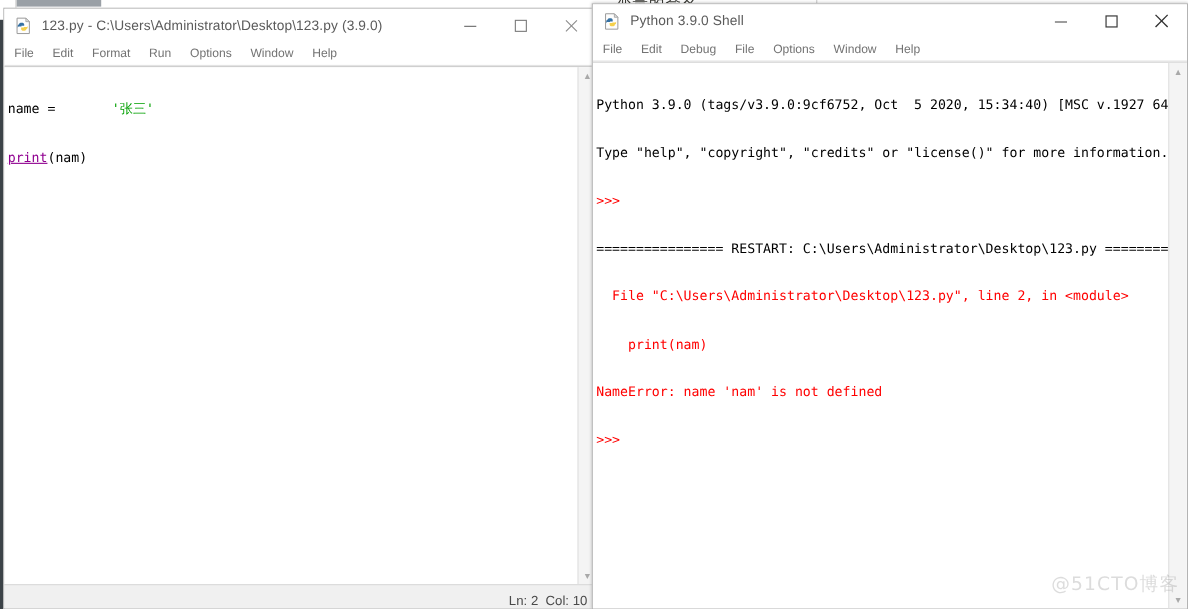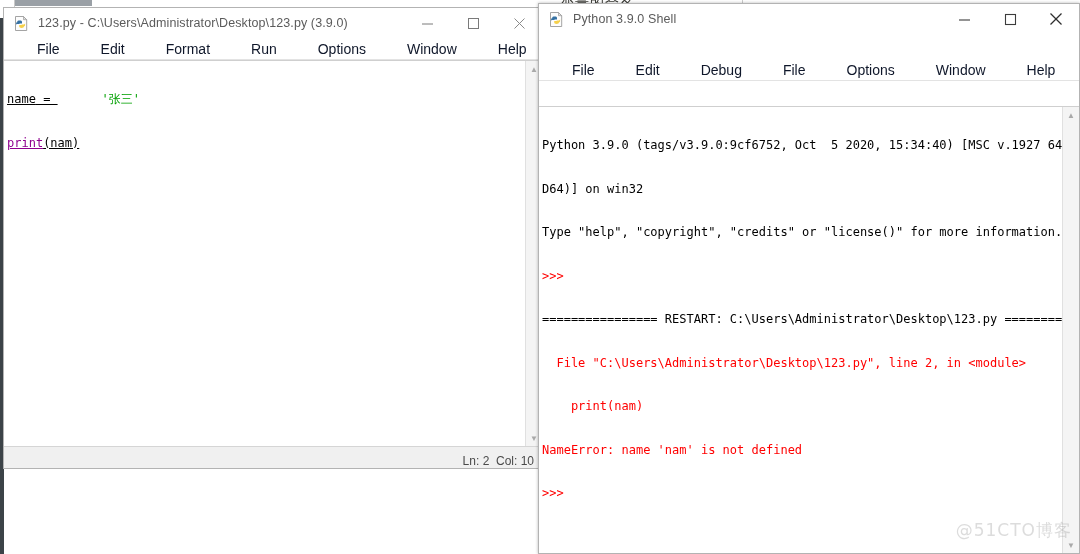--- a/index.html
+++ b/index.html
@@ -77,21 +77,20 @@
   .window {
     position: absolute;
     background: #ffffff;
     border: 1px solid #b3b3b3;
     box-sizing: border-box;
     display: flex;
     flex-direction: column;
   }
   .window.active-shadow {
     box-shadow: 0 0 3px rgba(0,0,0,0.28);
-    gap: 25px;
   }
 
   .titlebar {
     height: 30px;
     flex: 0 0 30px;
     display: flex;
     align-items: center;
     background: #ffffff;
     padding-left: 9px;
     box-sizing: border-box;
@@ -133,26 +132,25 @@
     height: 22px;
     flex: 0 0 22px;
     display: flex;
     align-items: center;
     background: #ffffff;
     padding-left: 9px;
     box-sizing: border-box;
     border-bottom: 1px solid #e3e3e3;
   }
   .menu-item {
-    font-size: 14px;
-    color: #0f172a;
+    font-size: 11px;
+    color: #737373;
     margin-right: 17px;
     white-space: nowrap;
     cursor: default;
-    margin-left: 24px;
   }
 
   .text-area-wrap {
     flex: 1 1 auto;
     position: relative;
     display: flex;
     background: #ffffff;
     border-top: 1px solid #cfcfcf;
     overflow: hidden;
   }
@@ -205,21 +203,21 @@
   }
   .status-text {
     font-size: 12px;
     color: #4a4a4a;
     white-space: pre;
   }
 
   
   .tok-str    { color: #00a000; margin-left: 44px; }
   .tok-kw     { color: #900090; text-decoration: underline; }
-  .tok-plain  { color: #000000; text-decoration: underline; }
+  .tok-plain  { color: #000000; }
   .sh-err     { color: #ff0000; }
   .sh-out     { color: #000000; }
   .sh-prompt  { color: #ff0000; }
   .sh-restart { color: #000000; }
 
   
   .watermark {
     position: absolute;
     right: 8px;
     bottom: 12px;
@@ -249,21 +247,21 @@
 
   <div class="bg-page"></div>
   <div class="bg-strip-left"></div>
   <div class="bg-strip-left2"></div>
   <div class="bg-rightpane"></div>
   <div class="bg-cnlabel">变量的命名</div>
   <div class="bg-ruleline"></div>
   <div class="bg-tiny1"></div>
   <div class="left-frame-edge"></div>
 
-  <div class="window" style="left:3px; top:7px; width:540px; height:462px;">
+  <div class="window" style="left:3px; top:7px; width:540px; height:547px;">
 
     <div class="titlebar">
       <span class="title-icon">
         <svg width="17" height="17" viewBox="0 0 17 17">
           <path d="M2.5 1.5 h8 l3.2 3.2 v10.8 h-11.2 z" fill="#fdfdfd" stroke="#9a9a9a" stroke-width="0.9"></path>
           <path d="M10.5 1.5 v3.2 h3.2 z" fill="#e2e2e2" stroke="#9a9a9a" stroke-width="0.7"></path>
           <path d="M4.2 7.2 c0-1.2 .9-1.6 2.4-1.6 c1.6 0 2.4 .4 2.4 1.6 v1.3 h-2.5 v.5 h-2 c-.9 0-1.4 .5-1.4 1.4 v-1.9 c0-.8 .4-1.3 1.1-1.3 z" fill="#3571a3"></path>
           <path d="M11.0 11.3 c0 1.2-.9 1.6-2.4 1.6 c-1.6 0-2.4-.4-2.4-1.6 v-1.3 h2.5 v-.5 h2 c.9 0 1.4-.5 1.4-1.4 v1.9 c0 .8-.4 1.3-1.1 1.3 z" fill="#f5d04b"></path>
         </svg>
       </span>
@@ -352,21 +350,20 @@
       <span class="menu-item">Debug</span>
       <span class="menu-item">File</span>
       <span class="menu-item">Options</span>
       <span class="menu-item">Window</span>
       <span class="menu-item">Help</span>
     </div>
 
     <div class="text-area-wrap">
       <div class="code-area">
         <div class="code-line sh-out">Python 3.9.0 (tags/v3.9.0:9cf6752, Oct  5 2020, 15:34:40) [MSC v.1927 64 bit (AM</div>
-        <div class="code-line sh-out">D64)] on win32</div>
         <div class="code-line sh-out">Type "help", "copyright", "credits" or "license()" for more information.</div>
         <div class="code-line sh-prompt">&gt;&gt;&gt; </div>
         <div class="code-line sh-restart">================ RESTART: C:\Users\Administrator\Desktop\123.py ================</div>
         <div class="code-line sh-err">  File "C:\Users\Administrator\Desktop\123.py", line 2, in &lt;module&gt;</div>
         <div class="code-line sh-err">    print(nam)</div>
         <div class="code-line sh-err">NameError: name 'nam' is not defined</div>
         <div class="code-line sh-prompt">&gt;&gt;&gt; </div>
       </div>
       <div class="vscroll">
         <span class="arrow-up">▲</span>

